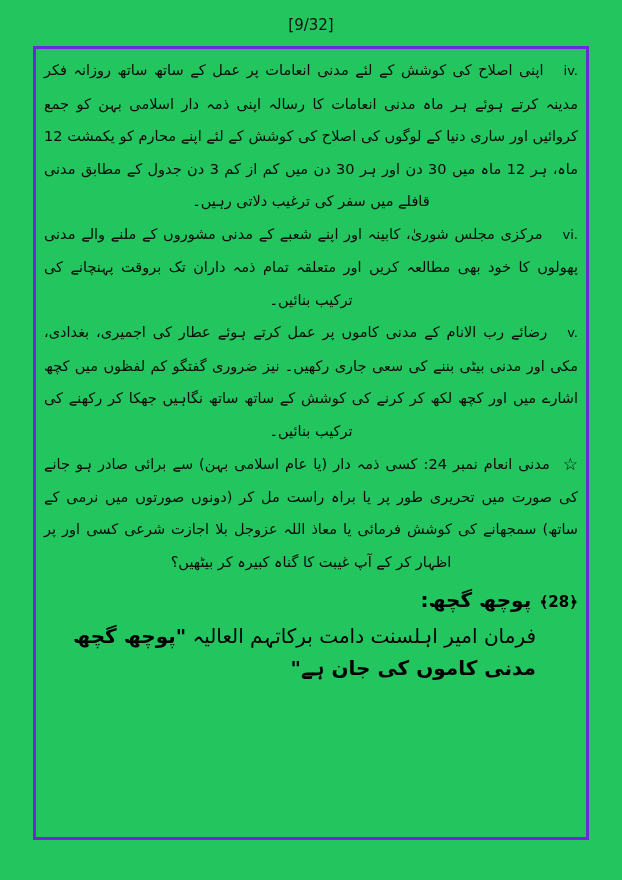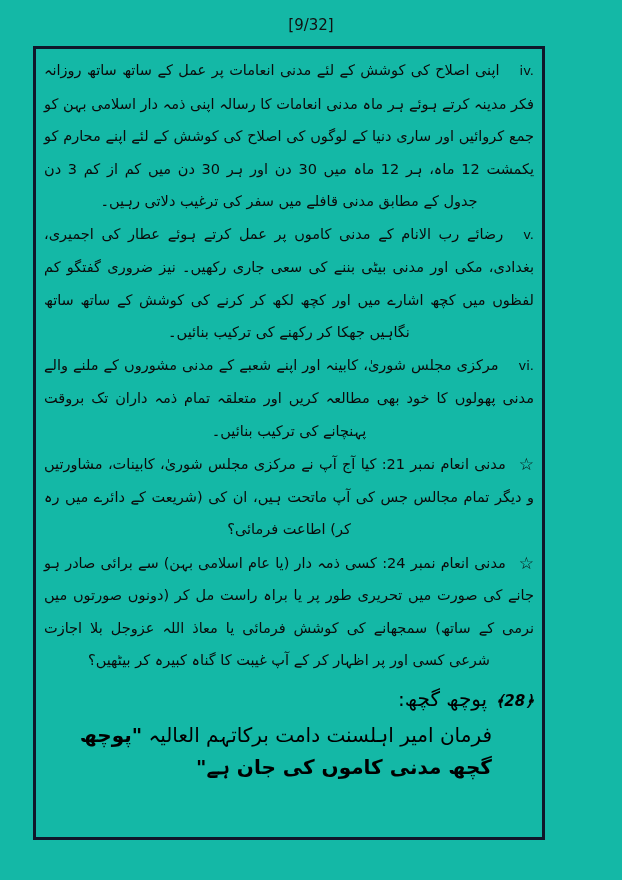--- a/index.html
+++ b/index.html
@@ -6,40 +6,40 @@
     margin: 0;
     padding: 0;
     width: 622px;
     height: 880px;
     background: #ffffff;
     overflow: hidden;
   }
   .page {
     width: 622px;
     height: 880px;
-    background: #14b8a6;
+    background: #22c55e;
     color: #000000;
     font-family: "DejaVu Sans", sans-serif;
   }
   .page-header {
     height: 46px;
     padding-top: 16px;
     box-sizing: border-box;
     text-align: center;
     font-size: 15px;
     font-weight: 500;
     color: #111111;
     font-family: "DejaVu Sans", sans-serif;
   }
   .content-box {
     margin: 0 33px;
-    width: 512px;
+    width: 556px;
     height: 794px;
     box-sizing: border-box;
-    border: 3px solid #0f172a;
+    border: 3px solid #6d28d9;
     padding: 5px 8px 8px 8px;
     direction: rtl;
     overflow: hidden;
   }
   p { margin: 0; }
   .li {
     font-size: 14.5px;
     line-height: 32.5px;
     text-align: justify;
     color: #0a0a0a;
@@ -66,51 +66,49 @@
   .section-heading {
     margin: 3px 0 0 0;
     text-align: right;
     line-height: 36px;
     font-weight: bold;
   }
   .ornament {
     font-size: 15px;
     font-weight: bold;
     letter-spacing: 1px;
-    font-style: italic;
   }
   .heading-title {
     font-size: 20px;
-    font-weight: normal;
+    font-weight: bold;
   }
   .farman {
     font-size: 20px;
     line-height: 32px;
     text-align: right;
     padding-right: 42px;
   }
   .bold { font-weight: bold; }
 </style>
 </head>
 <body>
 
 <div class="page">
 
   <div class="page-header">[9/32]</div>
 
   <div class="content-box">
 
     <p class="li cl"><span class="marker" dir="ltr">iv.</span><span>اپنی اصلاح کی کوشش کے لئے مدنی انعامات پر عمل کے ساتھ ساتھ روزانہ فکر مدینہ کرتے ہوئے ہر ماہ مدنی انعامات کا رسالہ اپنی ذمہ دار اسلامی بہن کو جمع کروائیں اور ساری دنیا کے لوگوں کی اصلاح کی کوشش کے لئے اپنے محارم کو یکمشت 12 ماہ، ہر 12 ماہ میں 30 دن اور ہر 30 دن میں کم از کم 3 دن جدول کے مطابق مدنی قافلے میں سفر کی ترغیب دلاتی رہیں۔</span></p>
 
+    <p class="li cl"><span class="marker" dir="ltr">vi.</span><span>مرکزی مجلس شوریٰ، کابینہ اور اپنے شعبے کے مدنی مشوروں کے ملنے والے مدنی پھولوں کا خود بھی مطالعہ کریں اور متعلقہ تمام ذمہ داران تک بروقت پہنچانے کی ترکیب بنائیں۔</span></p>
+
     <p class="li cl"><span class="marker" dir="ltr">v.</span><span>رضائے رب الانام کے مدنی کاموں پر عمل کرتے ہوئے عطار کی اجمیری، بغدادی، مکی اور مدنی بیٹی بننے کی سعی جاری رکھیں۔ نیز ضروری گفتگو کم لفظوں میں کچھ اشارے میں اور کچھ لکھ کر کرنے کی کوشش کے ساتھ ساتھ نگاہیں جھکا کر رکھنے کی ترکیب بنائیں۔</span></p>
 
-    <p class="li cl"><span class="marker" dir="ltr">vi.</span><span>مرکزی مجلس شوریٰ، کابینہ اور اپنے شعبے کے مدنی مشوروں کے ملنے والے مدنی پھولوں کا خود بھی مطالعہ کریں اور متعلقہ تمام ذمہ داران تک بروقت پہنچانے کی ترکیب بنائیں۔</span></p>
 
-
-    <p class="li cl"><span class="star">☆</span><span>مدنی انعام نمبر 21: کیا آج آپ نے مرکزی مجلس شوریٰ، کابینات، مشاورتیں و دیگر تمام مجالس جس کی آپ ماتحت ہیں، ان کی (شریعت کے دائرے میں رہ کر) اطاعت فرمائی؟</span></p>
 
     <p class="li cl"><span class="star">☆</span><span>مدنی انعام نمبر 24: کسی ذمہ دار (یا عام اسلامی بہن) سے برائی صادر ہو جانے کی صورت میں تحریری طور پر یا براہ راست مل کر (دونوں صورتوں میں نرمی کے ساتھ) سمجھانے کی کوشش فرمائی یا معاذ اللہ عزوجل بلا اجازت شرعی کسی اور پر اظہار کر کے آپ غیبت کا گناہ کبیرہ کر بیٹھیں؟</span></p>
 
     <h2 class="section-heading"><span class="ornament">﴿28﴾</span> <span class="heading-title">پوچھ گچھ:</span></h2>
 
     <p class="farman"><span>فرمان امیر اہلسنت دامت برکاتہم العالیہ </span><span class="bold">"پوچھ گچھ مدنی کاموں کی جان ہے"</span></p>
 
   </div>
 </div>
 

